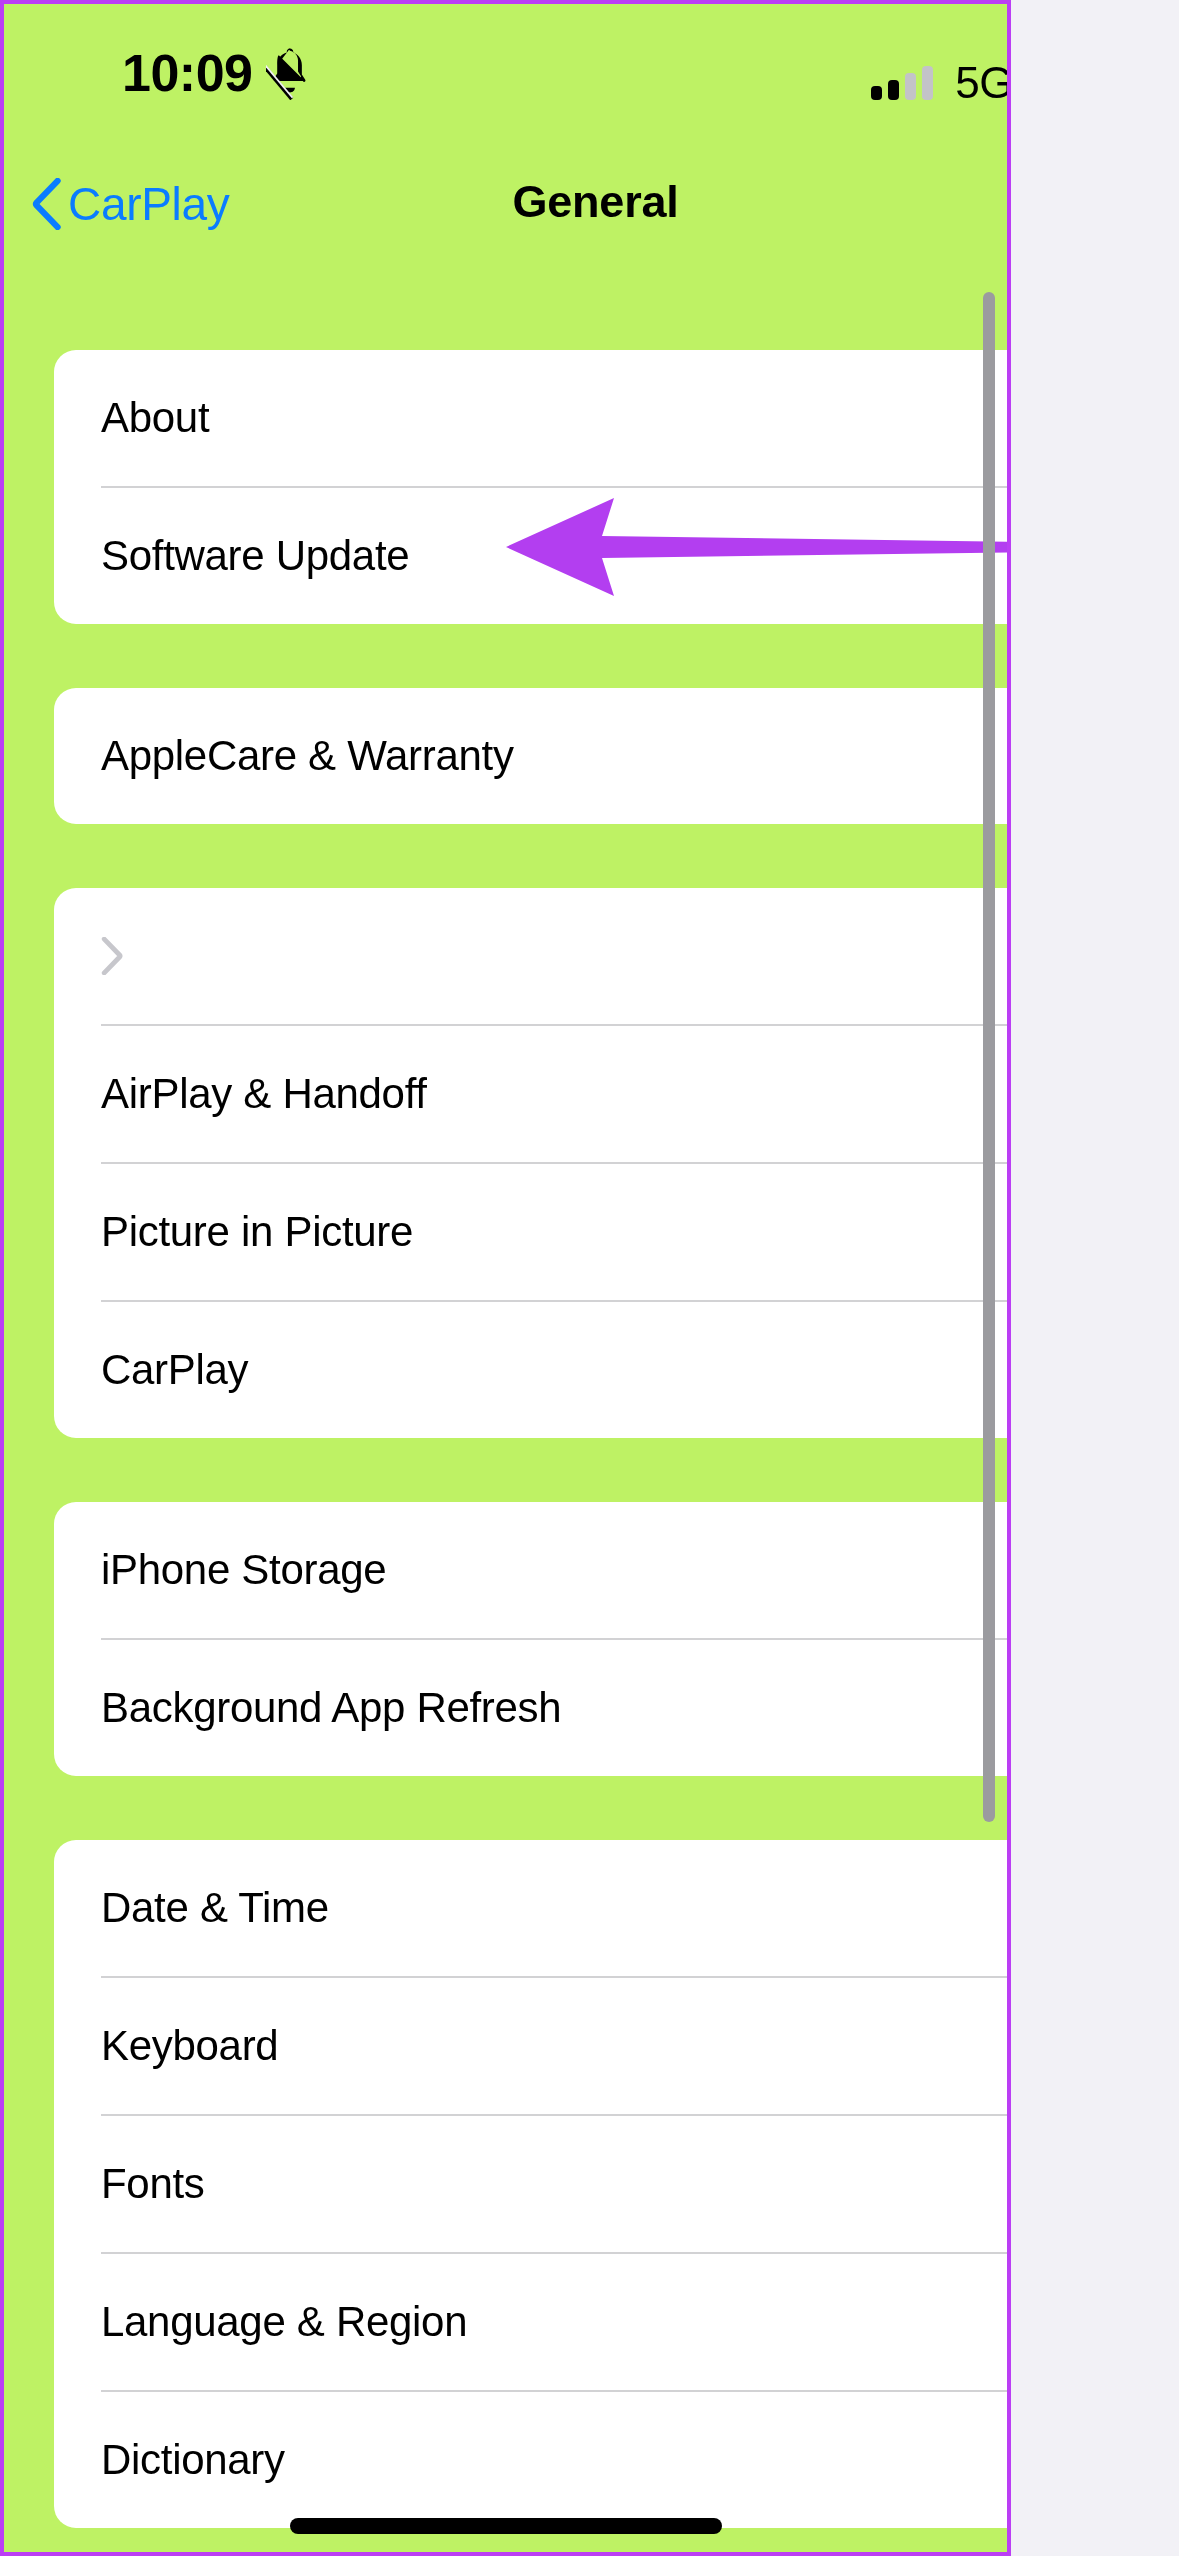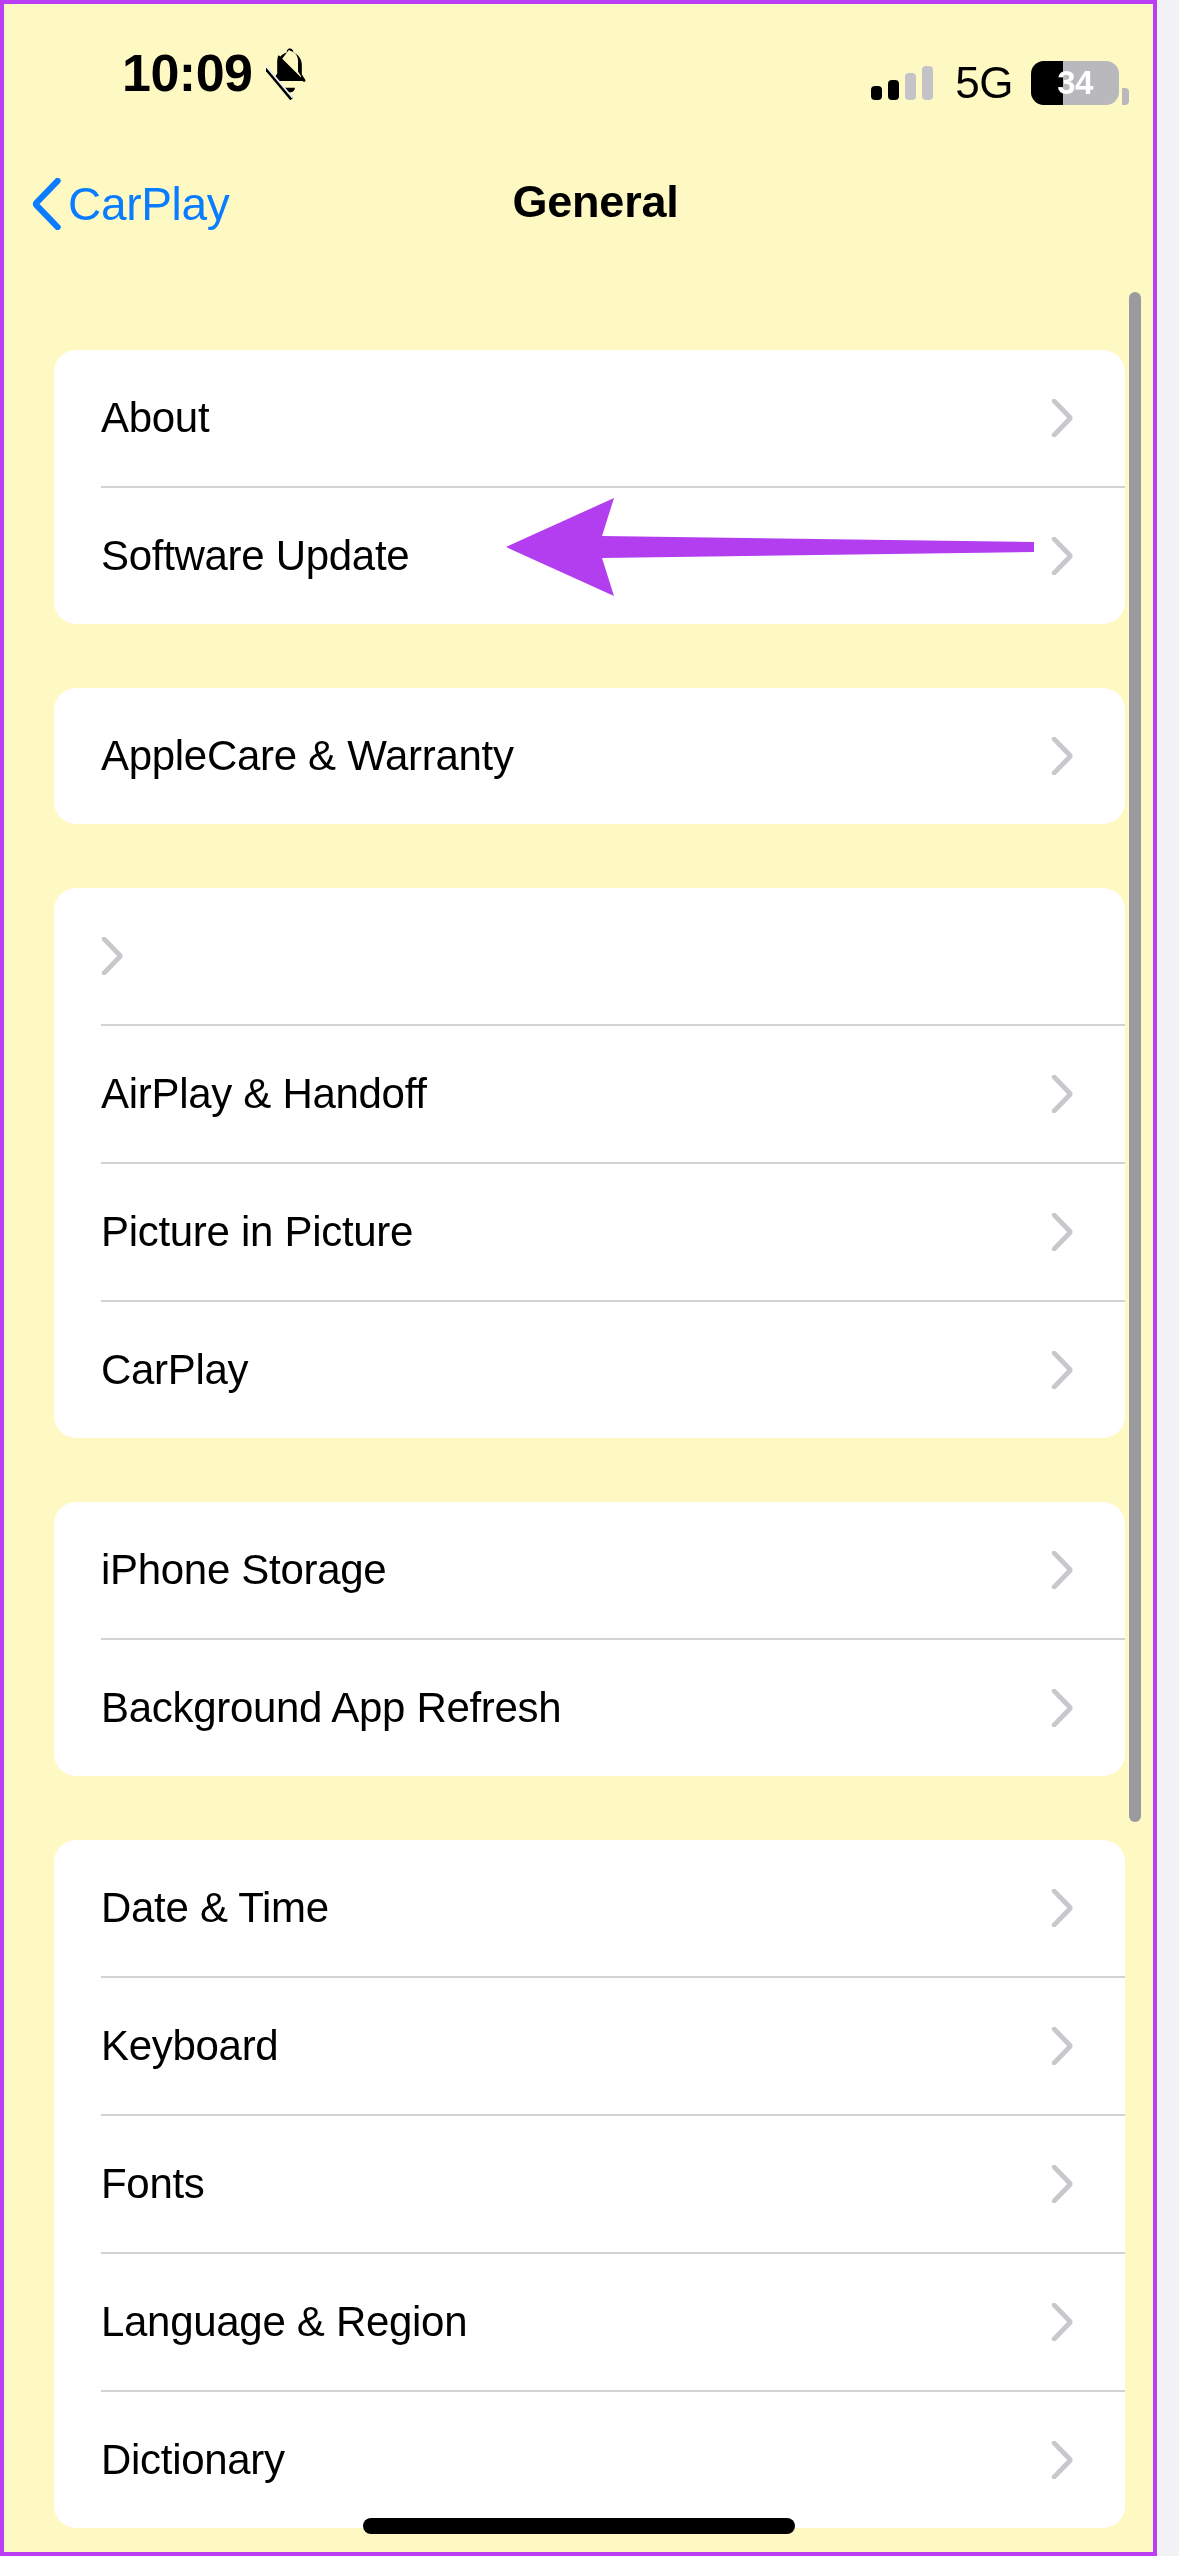--- a/index.html
+++ b/index.html
@@ -8,23 +8,23 @@
     height: 2556px;
     overflow: hidden;
   }
   body {
     font-family: "Liberation Sans", sans-serif;
     background: #f2f1f6;
     -webkit-font-smoothing: antialiased;
   }
   #phone {
     position: relative;
-    width: 1157px;
+    width: 1011px;
     height: 2556px;
-    background: #fef9c3;
+    background: #bef264;
     border: 4px solid #bb3ef5;
     overflow: hidden;
   }
 
   
   .status-bar {
     position: absolute;
     top: 0; left: 0;
     width: 1171px;
     height: 150px;

